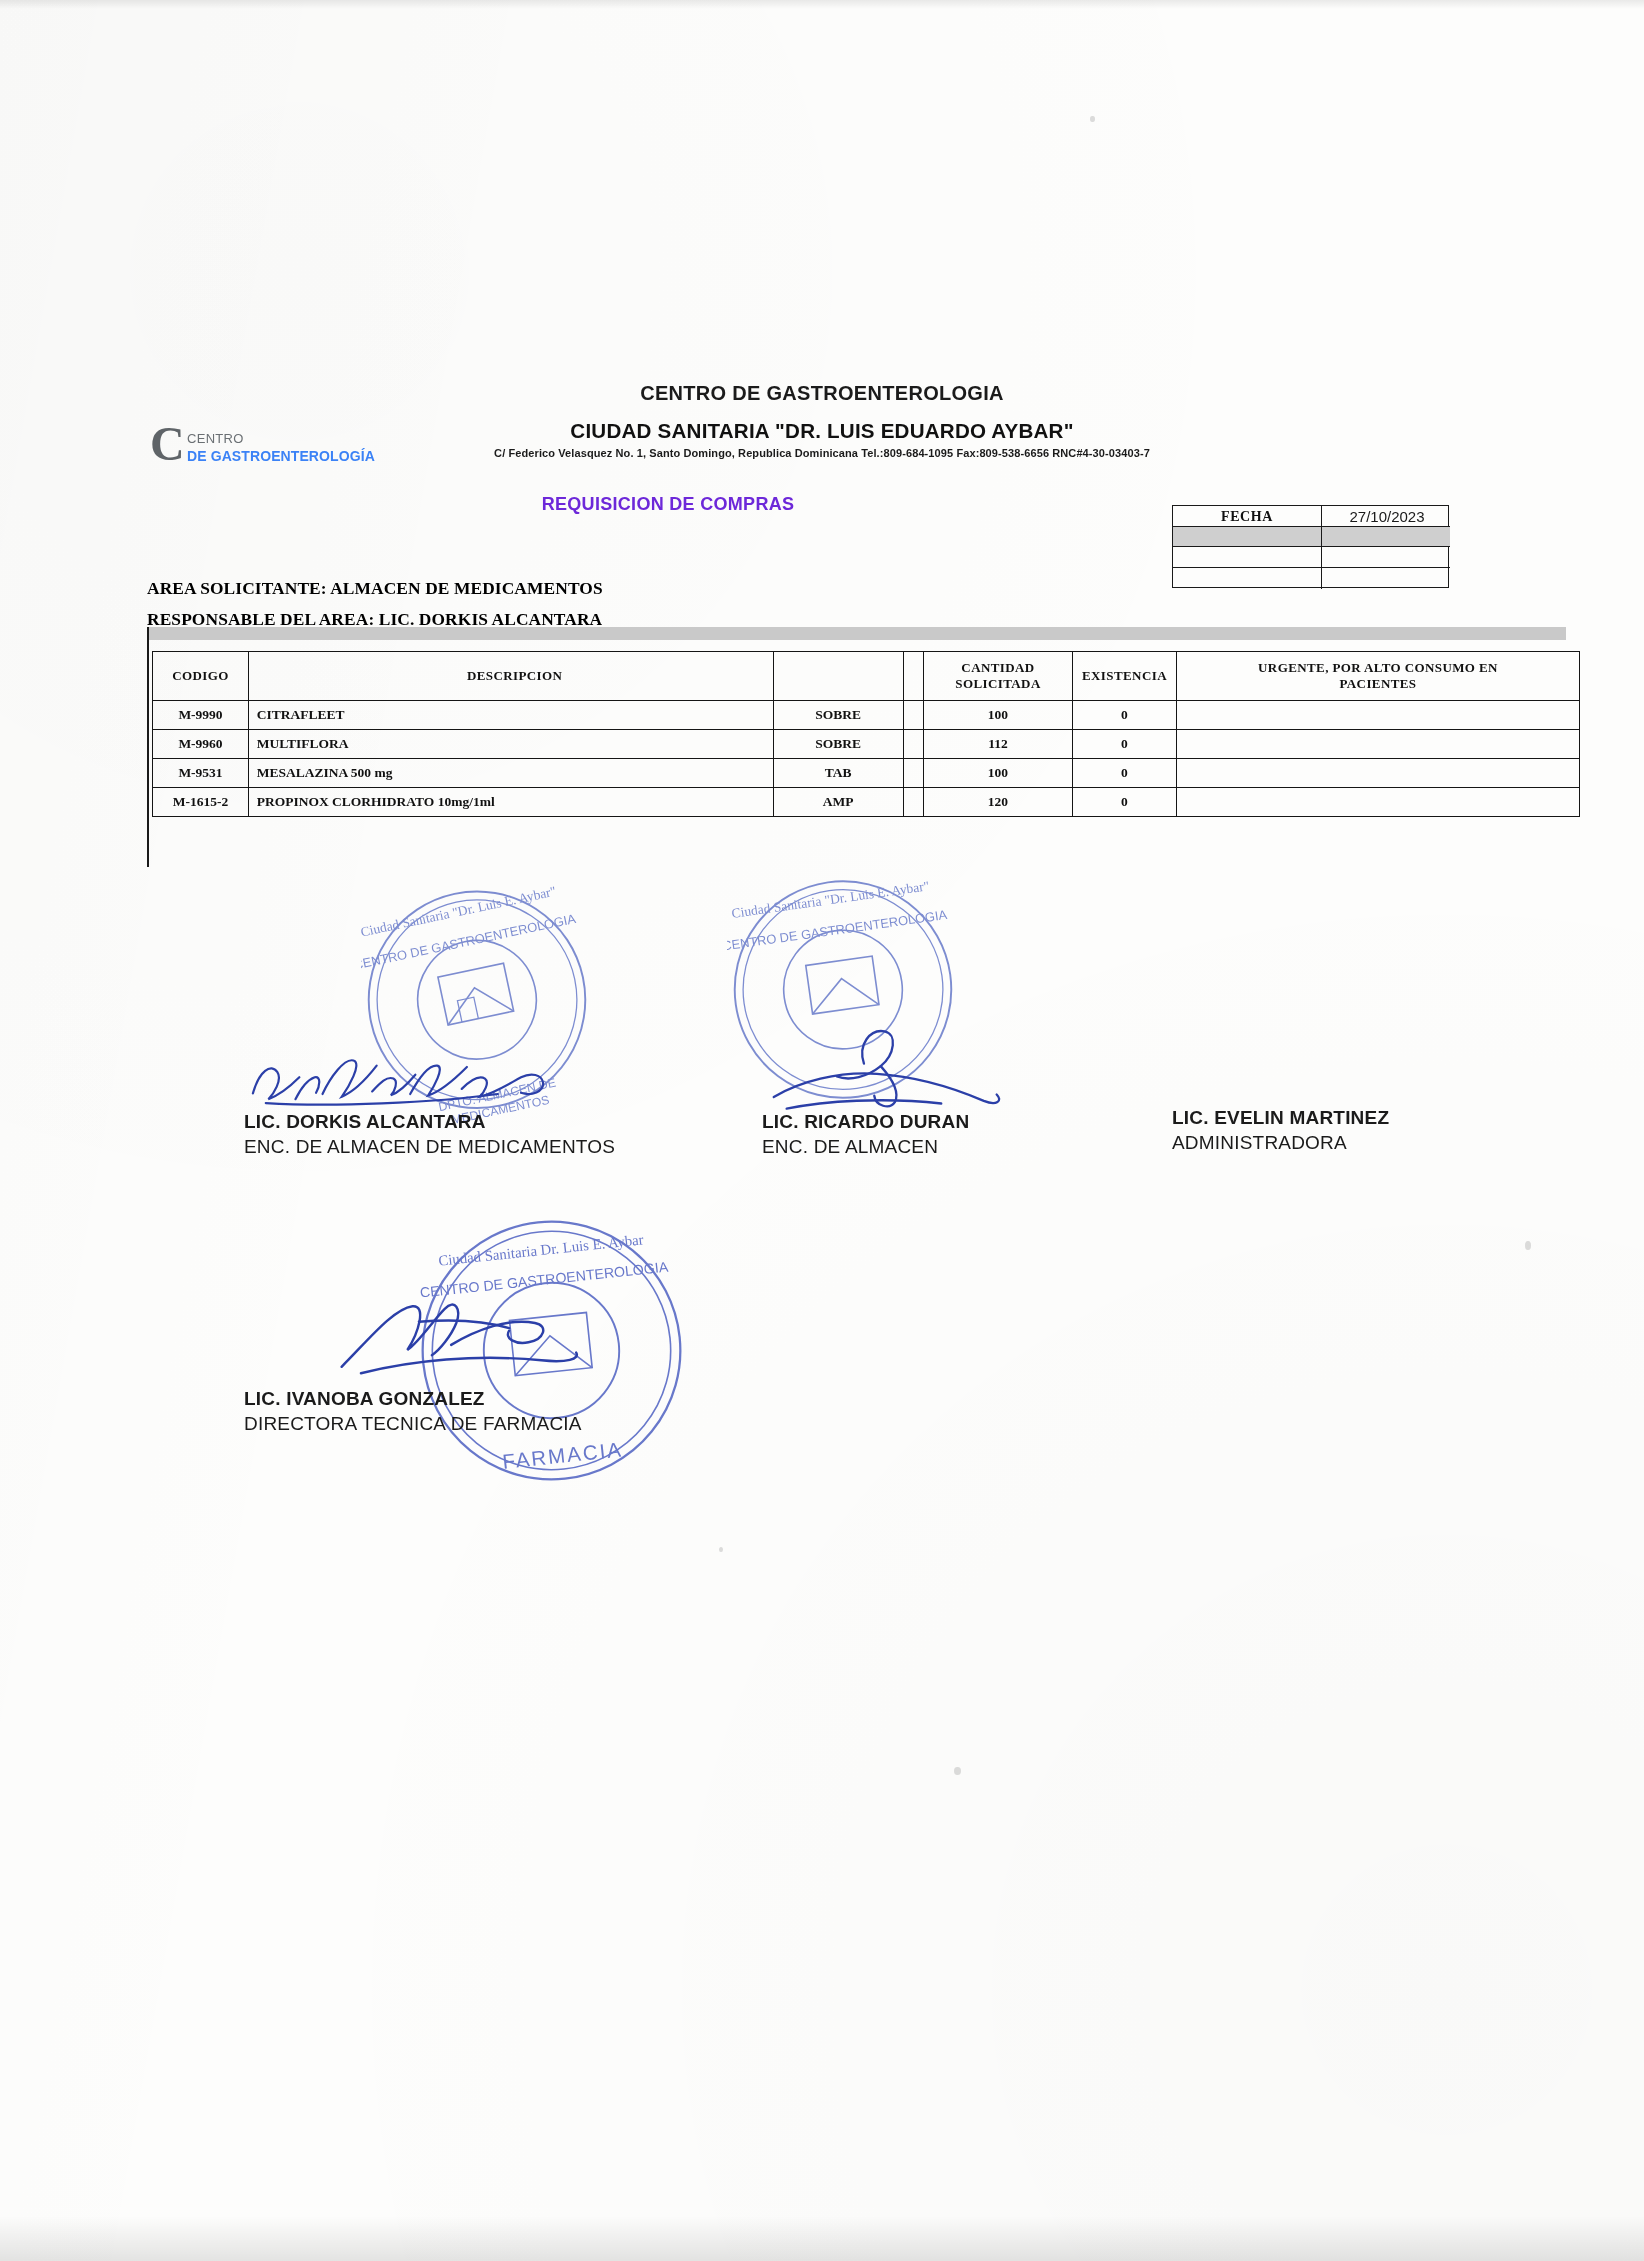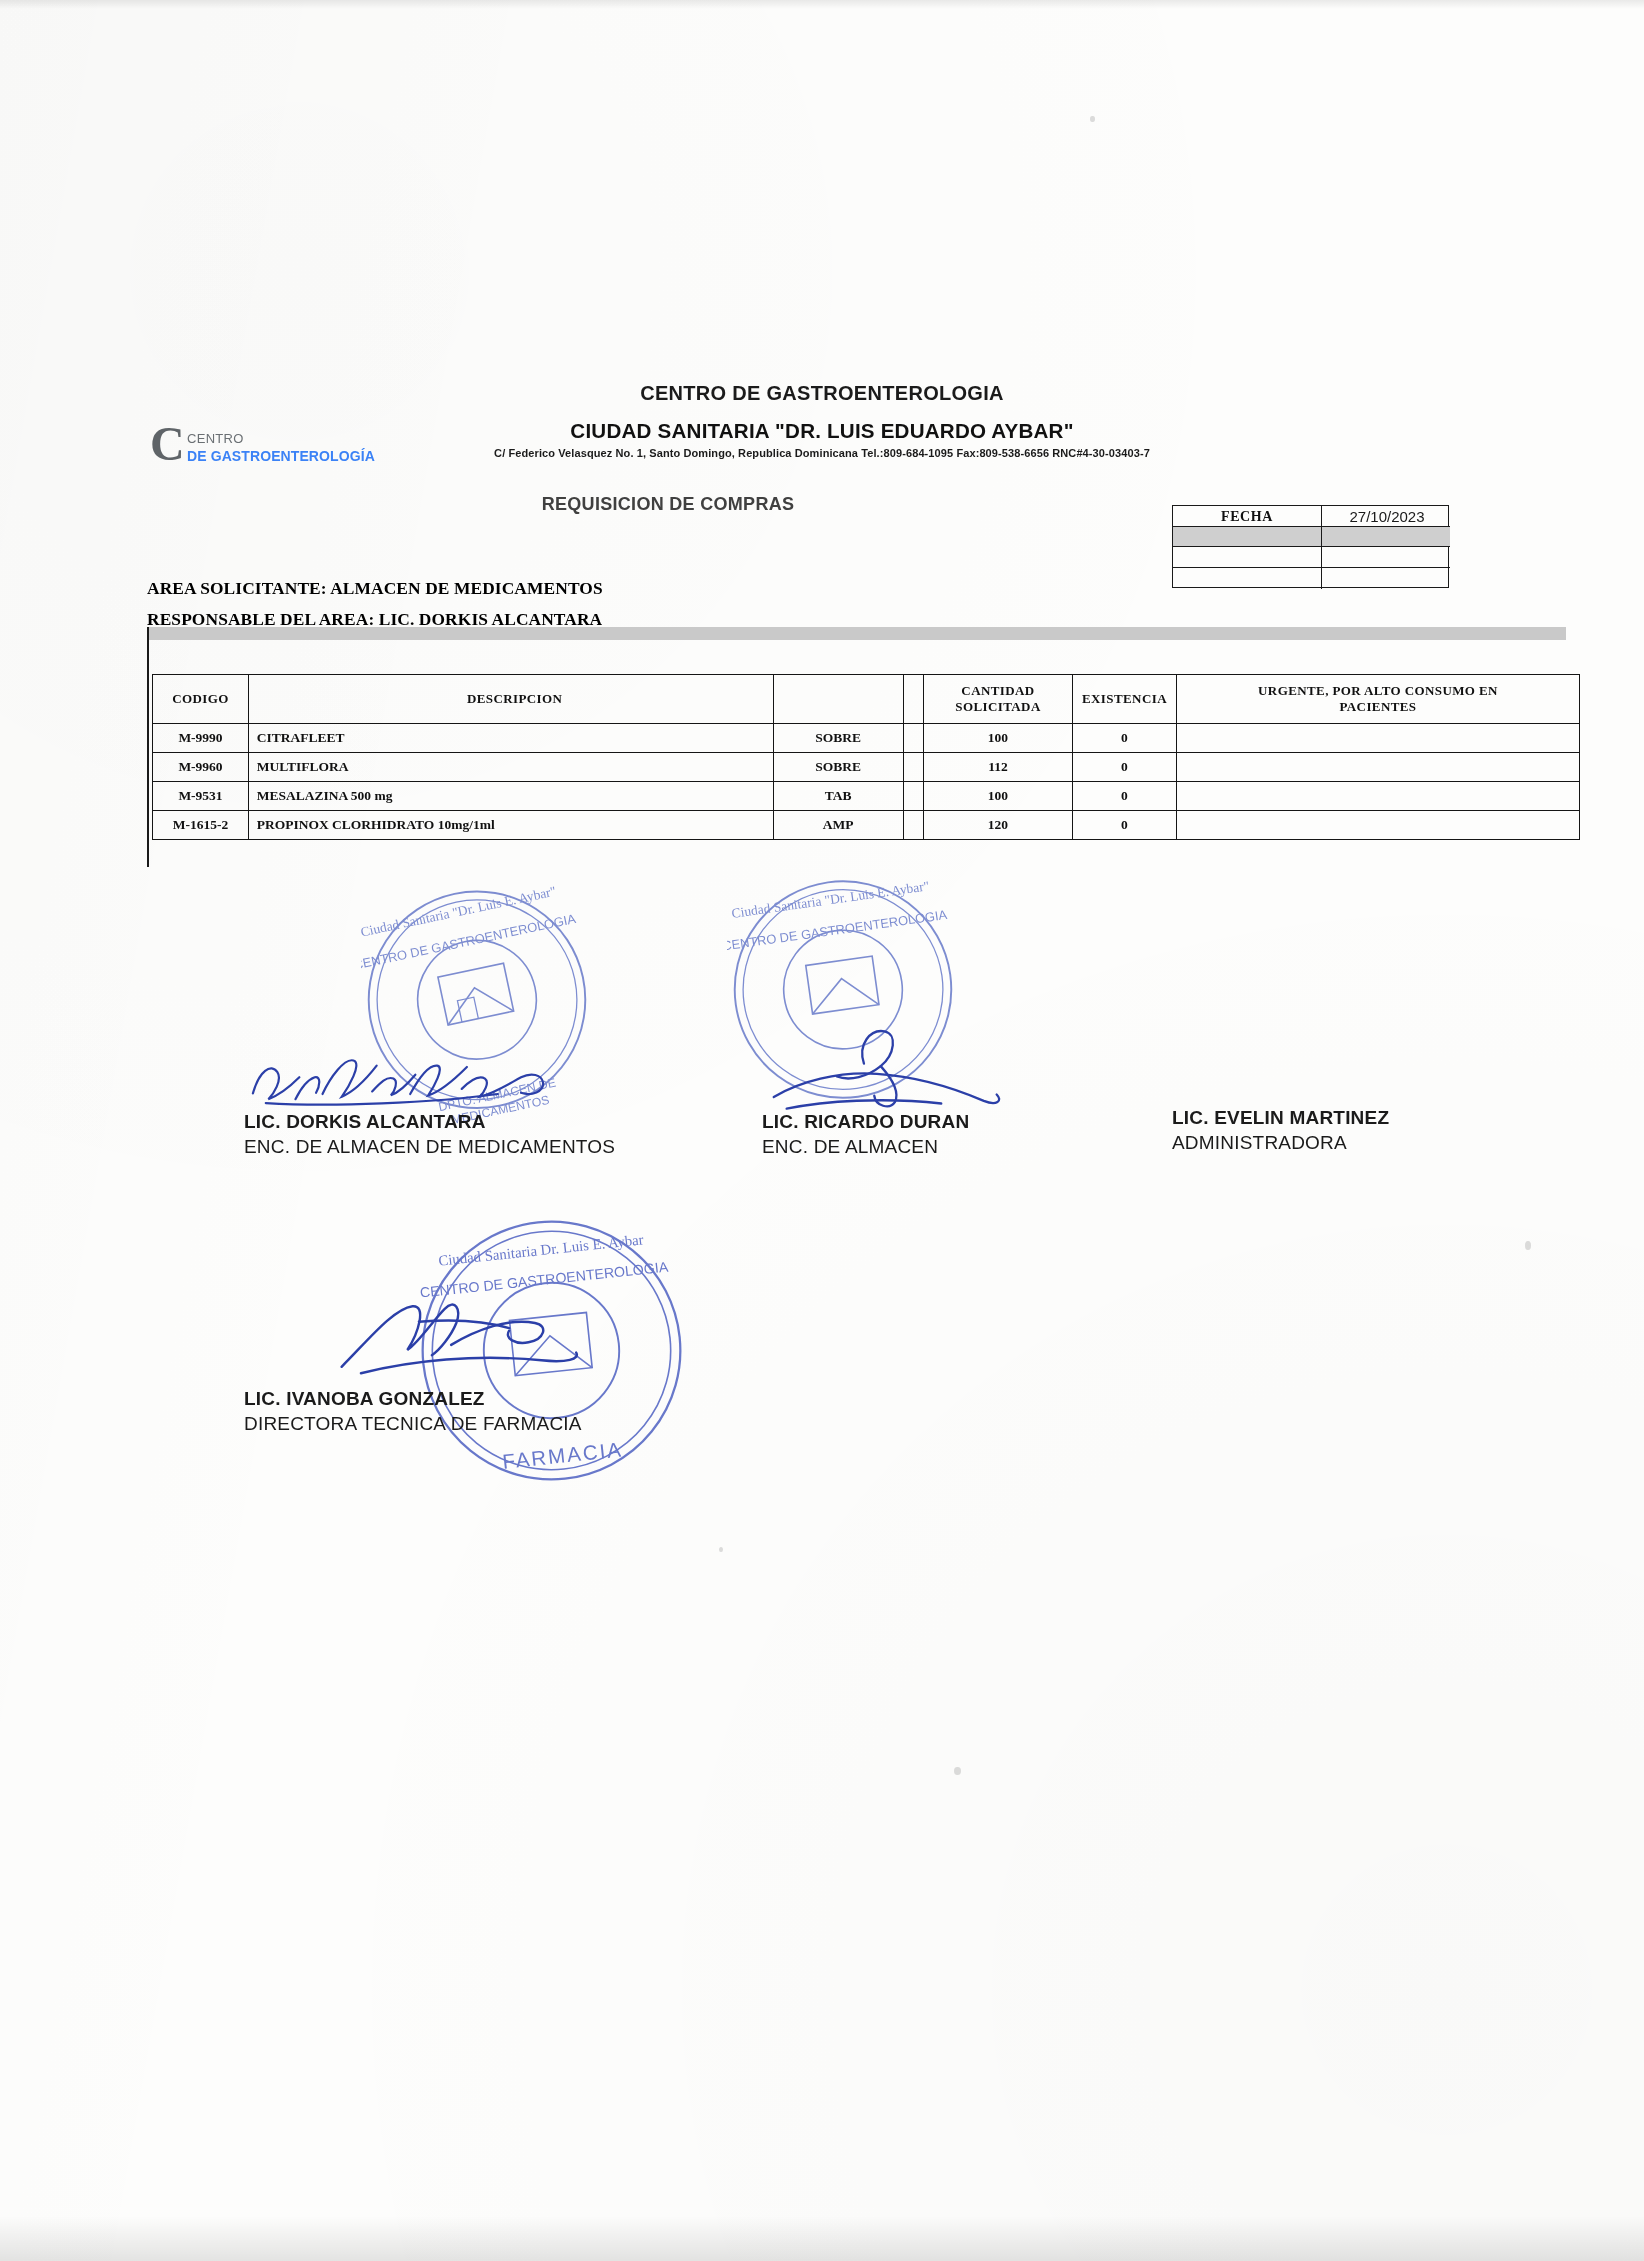--- a/index.html
+++ b/index.html
@@ -98,21 +98,21 @@
     font-weight: bold;
     color: #1b1b1b;
     letter-spacing: 0.1px;
   }
   .hdr-req {
     position: absolute;
     left: 0; top: 494px; width: 1336px;
     text-align: center;
     font-size: 18px;
     font-weight: bold;
-    color: #404040;
+    color: #6d28d9;
     letter-spacing: 0.3px;
   }
 
   
   .fecha-box {
     position: absolute;
     left: 1172px;
     top: 505px;
     width: 277px;
     height: 83px;
@@ -191,21 +191,20 @@
     position: absolute;
     left: 152px;
     top: 651px;
     width: 1413px;
   }
   table.req {
     border-collapse: collapse;
     width: 1413px;
     table-layout: fixed;
     font-family: "Liberation Serif", serif;
-    margin-top: 23px;
   }
   table.req th, table.req td {
     border: 1.3px solid #151515;
     padding: 0;
     color: #111;
   }
   table.req thead th {
     height: 48px;
     font-size: 13px;
     font-weight: bold;

